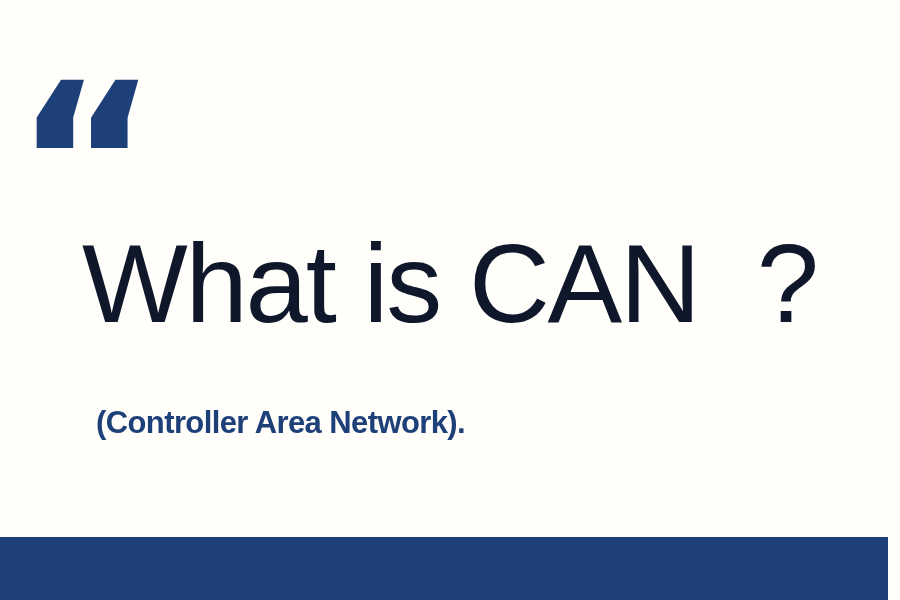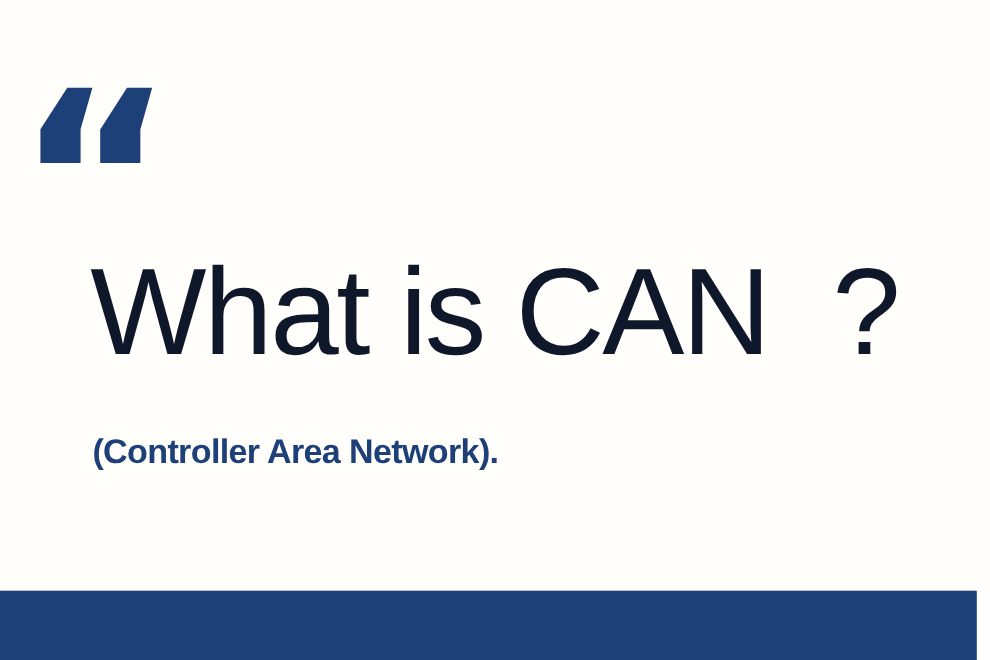--- a/index.html
+++ b/index.html
@@ -52,21 +52,21 @@
     letter-spacing: -2.2px;
     color: #0f172a;
     white-space: pre;
   }
 
   
   .subtitle {
     position: absolute;
     left: 80px;
     top: 389px;
-    margin: 4px;
+    margin: 16px;
     font-family: "Liberation Sans", sans-serif;
     font-weight: 700;
     font-size: 31px;
     line-height: 36px;
     letter-spacing: -0.6px;
     color: #1e4078;
     white-space: pre;
   }
 
   

